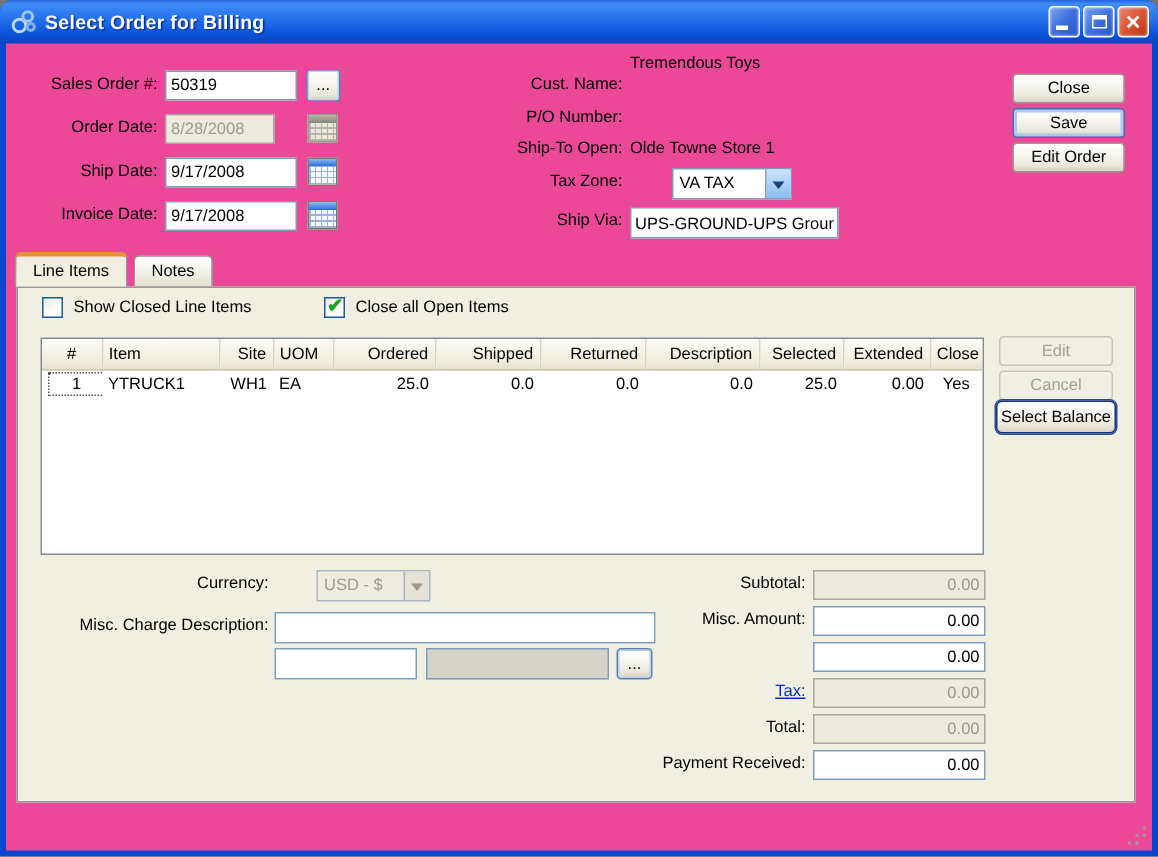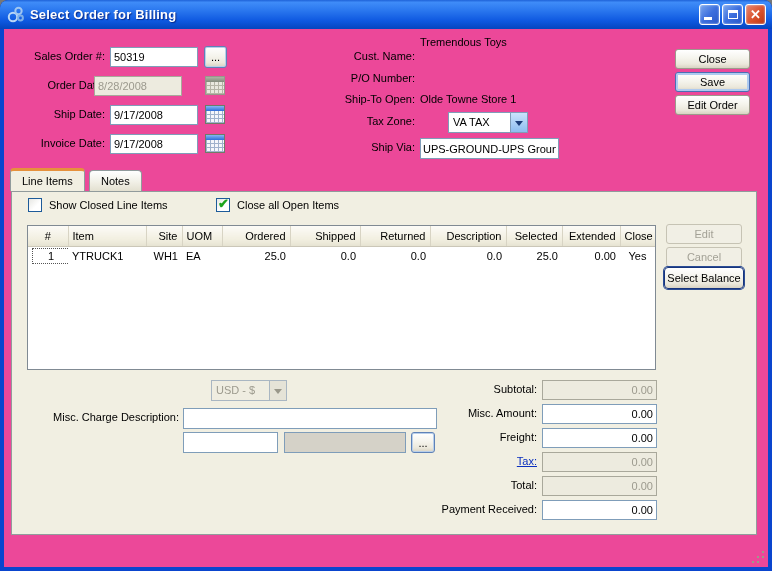--- a/index.html
+++ b/index.html
@@ -150,21 +150,21 @@
     </div>
   </div>
 
   <div class="client">
 
     <div class="lbl r" style="left:4px;top:21px;width:97px;">Sales Order #:</div>
     <input class="field" style="left: 106px; top: 18px; width: 88px;" value="50319">
     <button class="btn small" style="left:200px;top:17px;">...</button>
 
     <div class="lbl r" style="left:4px;top:50px;width:97px;">Order Date:</div>
-    <input class="field disabled" style="left: 90px; top: 47px; width: 88px;" disabled="" value="8/28/2008">
+    <input class="field disabled" style="left: 106px; top: 47px; width: 73px;" disabled="" value="8/28/2008">
     <div class="cal disabled" style="left:201px;top:47px;">
         <div class="band"></div>
         <div class="days"></div>
       </div>
 
     <div class="lbl r" style="left:4px;top:79px;width:97px;">Ship Date:</div>
     <input class="field" style="left: 106px; top: 76px; width: 88px;" value="9/17/2008">
     <div class="cal" style="left:201px;top:76px;">
         <div class="band"></div>
         <div class="days"></div>
@@ -257,39 +257,39 @@
               <td class="c-center">Yes</td>
             </tr>
           </tbody>
         </table>
       </div>
 
       <button class="btn disabled" style="left:654px;top:32px;width:76px;">Edit</button>
       <button class="btn disabled" style="left:654px;top:55px;width:76px;">Cancel</button>
       <button class="btn focus-ring" style="left:652px;top:75px;width:80px;height:22px;line-height:19px;">Select Balance</button>
 
+      <div class="lbl r" style="left:0;top:191px;width:167px;">Currency:</div>
       <div class="combo disabled" style="left:171px;top:188px;width:76px;">
         <div class="txt">USD - $</div>
         <div class="arrow"></div>
       </div>
 
       <div class="lbl r" style="left:0;top:219px;width:167px;">Misc. Charge Description:</div>
       <input class="field" style="left: 171px; top: 216px; width: 254px; height: 21px;" value="">
 
       <input class="field" style="left: 171px; top: 240px; width: 95px; height: 21px;" value="">
       <div class="graybox" style="left:272px;top:240px;width:122px;"></div>
       <button class="btn small" style="left:399px;top:240px;width:24px;height:21px;">...</button>
 
       <div class="lbl r" style="left:350px;top:191px;width:175px;">Subtotal:</div>
       <input class="field disabled num" style="left: 530px; top: 188px; width: 115px;" disabled="" value="0.00">
 
       <div class="lbl r" style="left:350px;top:215px;width:175px;">Misc. Amount:</div>
       <input class="field num" style="left: 530px; top: 212px; width: 115px;" value="0.00">
 
-      <div class="lbl r" style="left:350px;top:239px;width:175px;">Freight:</div>
       <input class="field num" style="left: 530px; top: 236px; width: 115px;" value="0.00">
 
       <div class="lbl r" style="left:350px;top:263px;width:175px;"><span class="link">Tax:</span></div>
       <input class="field disabled num" style="left: 530px; top: 260px; width: 115px;" disabled="" value="0.00">
 
       <div class="lbl r" style="left:350px;top:287px;width:175px;">Total:</div>
       <input class="field disabled num" style="left: 530px; top: 284px; width: 115px;" disabled="" value="0.00">
 
       <div class="lbl r" style="left:350px;top:311px;width:175px;">Payment Received:</div>
       <input class="field num" style="left: 530px; top: 308px; width: 115px;" value="0.00">

